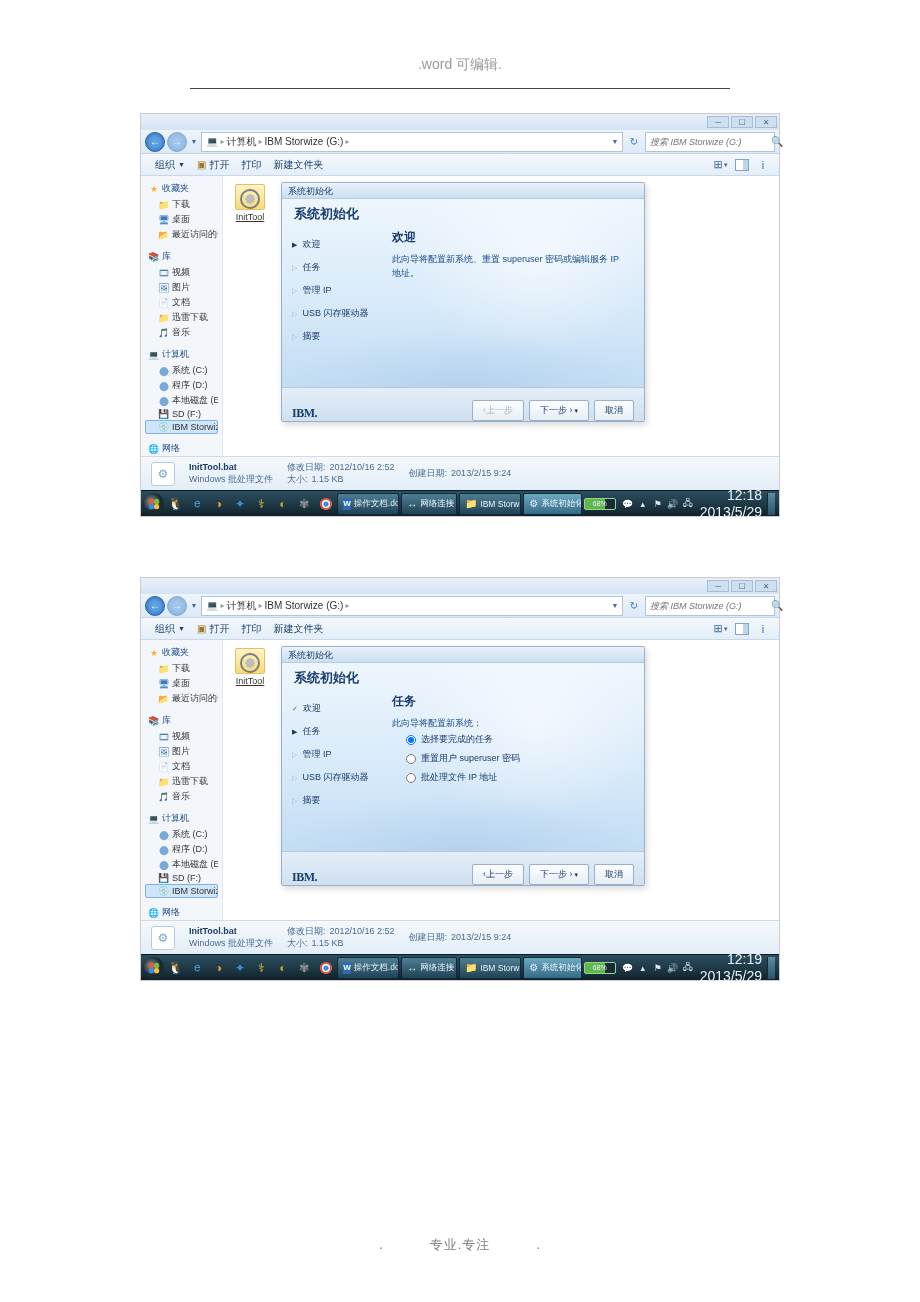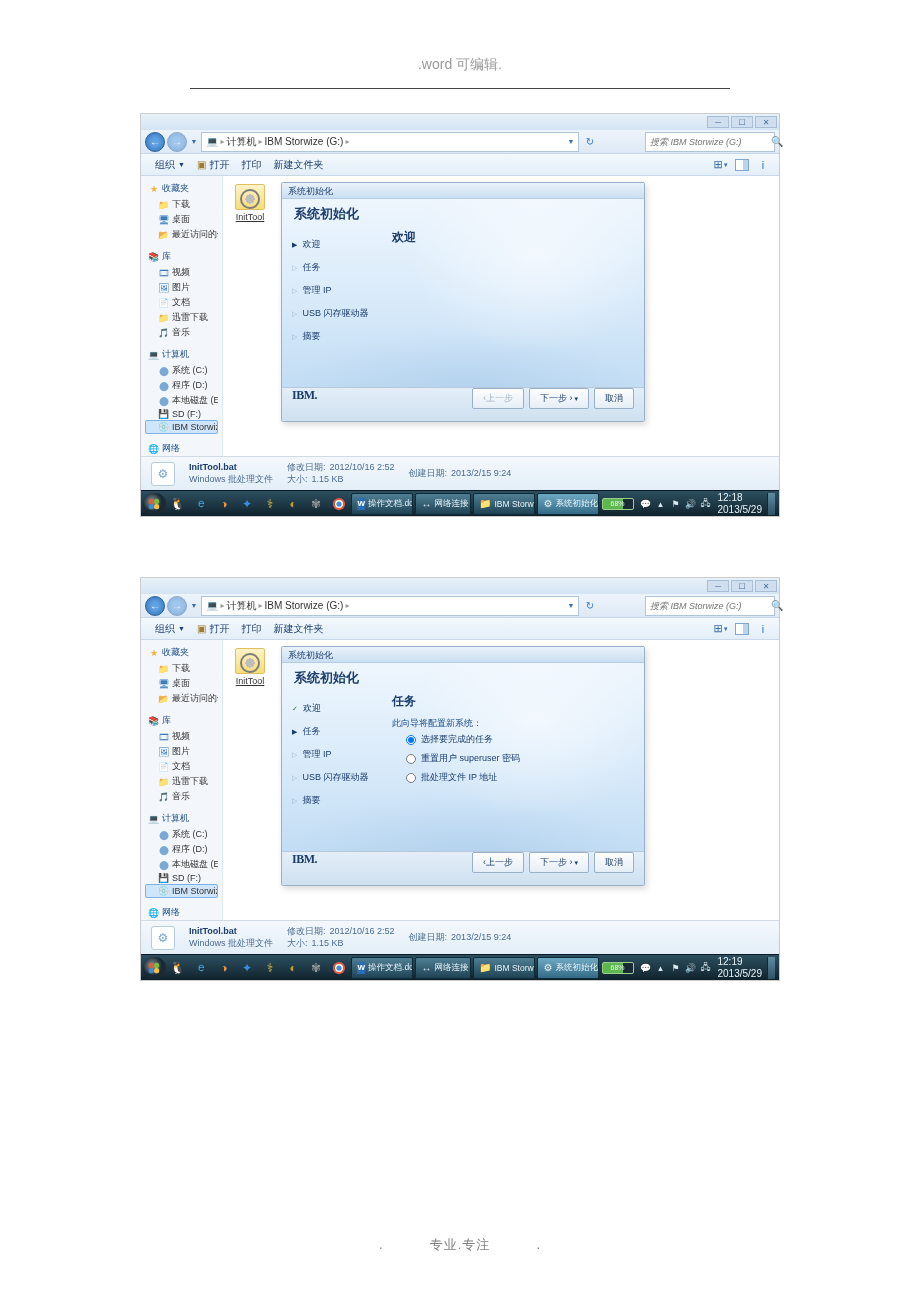--- a/index.html
+++ b/index.html
@@ -92,21 +92,20 @@
   .crumb .sep { color:#999; font-size:8px; }
   .refresh { width: 18px; height:20px; display:flex;align-items:center;justify-content:center;color:#3a7dbf;font-size:10px;}
   .search {
     width: 130px; height: 20px;
     background: #fff;
     border: 1px solid #b0c4de;
     display: flex;
     align-items: center;
     padding: 0 4px;
     gap: 4px;
-    margin-left: 44px;
   }
   .search input {
     flex:1; border:none; outline:none; font-style: italic; color:#7f8fa6; font-size:9px;
     background: transparent;
   }
   .search .mag { color:#3a7dbf; font-size:10px; }
 
   .toolbar {
     height: 22px;
     background: linear-gradient(#f4f8fc,#e3eef8);
@@ -241,21 +240,21 @@
   .wizard .step.current .tri { color:#1a3d6d; }
   .wizard .step.done .tri { color:#2e7d32; }
   .wizard .main-title { color:#1a3d6d;font-size:12px;font-weight:bold;margin-bottom:6px;}
   .wizard .main-text { font-size:9px;color:#1a4d8a;line-height:1.6;}
   .wizard .opt { display:flex;align-items:center;gap:5px;font-size:9px;color:#1a3d6d; padding:3px 0 3px 14px;}
   .wizard .opt input { width:10px;height:10px; }
   .wizard .w-footer {
     height: 34px;
     background: linear-gradient(#e3eef8,#cfe0f0);
     border-top:1px solid #b7c8da;
-    display:flex; align-items:flex-start;
+    display:flex; align-items:flex-end;
     padding: 0 10px;
   }
   .wizard .w-footer .logo { font-family: Georgia, serif; font-weight:bold;color:#1a3d6d;font-size:12px; letter-spacing:-0.5px;}
   .wizard .w-footer .btns { margin-left:auto; display:flex; gap:5px; }
   .wizard .w-footer button {
     font-size:9px; padding:3px 10px; border:1px solid #98b1c9;
     background: linear-gradient(#fdfdfd,#e5eef7); border-radius:2px;
     color:#1a3d6d;
   }
   .wizard .w-footer button[disabled]{ color:#a5b5c6; }
@@ -311,21 +310,21 @@
     margin-left:auto; display:flex;align-items:center;gap:1px; padding-right:2px;
   }
   .taskbar .batt {
     width:32px;height:12px;border:1px solid #9ad087;border-radius:2px;
     position:relative; margin-right:4px;
     background: linear-gradient(90deg,#5fb84e 68%, #1a2a34 68%);
     font-size:7px; color:#e8f2f8; display:flex;align-items:center;justify-content:center;
   }
   .taskbar .tray .ti { width:14px;height:14px;display:flex;align-items:center;justify-content:center;font-size:9px;color:#dde9f0;}
   .taskbar .clock {
-    color:#e8f2f8; font-size:10px; text-align:left; line-height:1.15; padding:0 4px;
+    color:#e8f2f8; font-size:14px; text-align:right; line-height:1.15; padding:0 4px;
   }
   .taskbar .showdesk { width:8px;height:22px;background:linear-gradient(#5f8aa0,#2d5266);border-left:1px solid #0e2a39;}
 </style>
 </head>
 <body>
 
 <div class="doc-header">.word 可编辑.</div>
 <hr class="hr-line">
 
 <div class="shot">
@@ -498,20 +497,21 @@
                 <span class="tri">▷</span>
                 <span>USB 闪存驱动器</span>
               </div>
             <div class="step">
                 <span class="tri">▷</span>
                 <span>摘要</span>
               </div>
           </div>
           <div class="w-main">
             <div class="main-title">欢迎</div>
+            <div class="main-text">此向导将配置新系统、重置 superuser 密码或编辑服务 IP 地址。</div>
           </div>
         </div>
         <div class="w-footer">
           <span class="logo">IBM.</span>
           <div class="btns">
             <button disabled="">‹上一步</button>
             <button><span>下一步 ›</span><span class="dd">▾</span></button>
             <button>取消</button>
           </div>
         </div>

